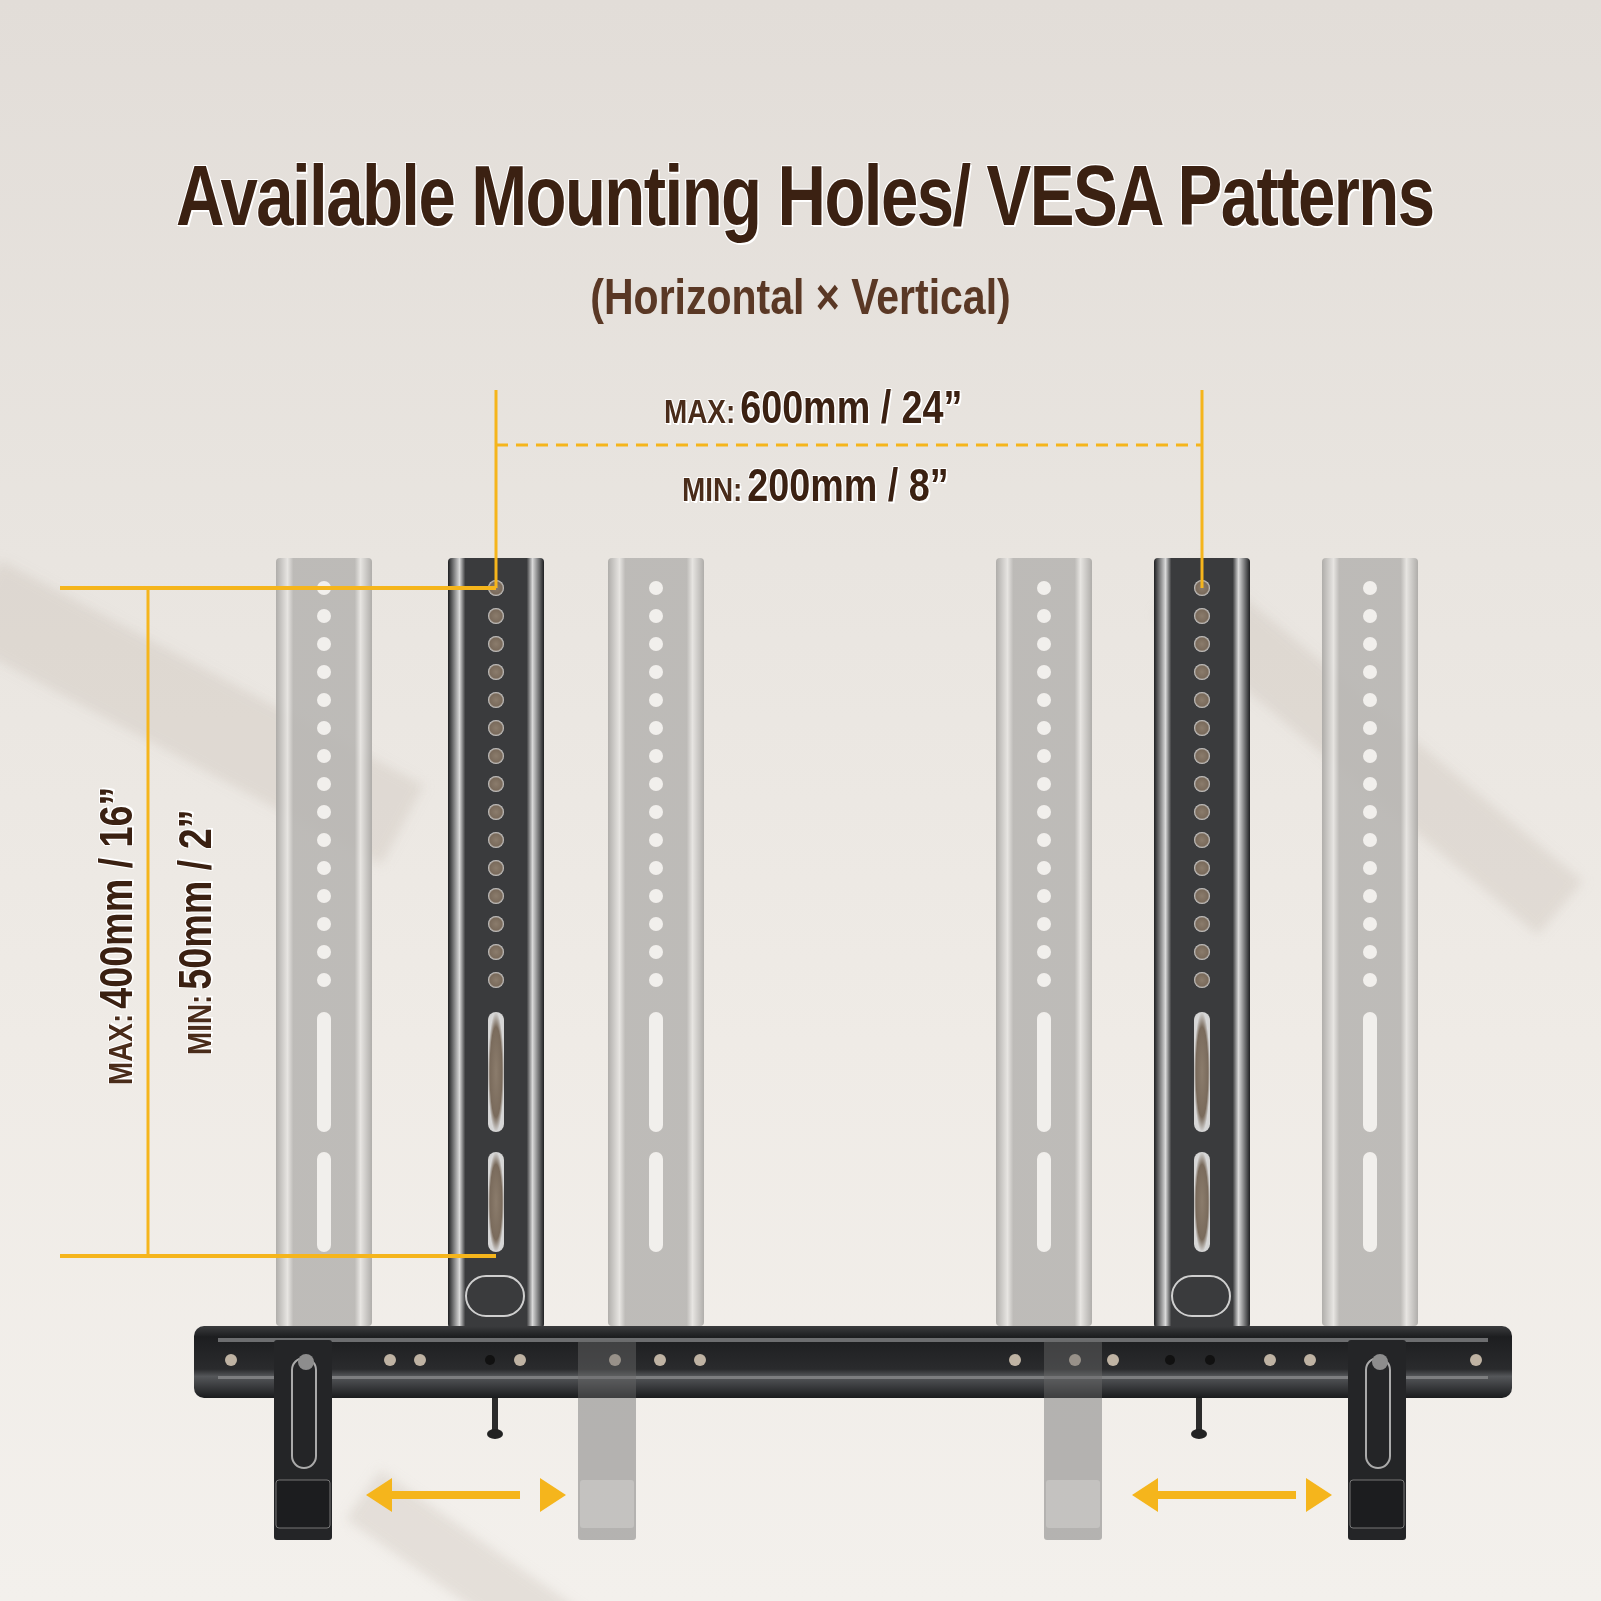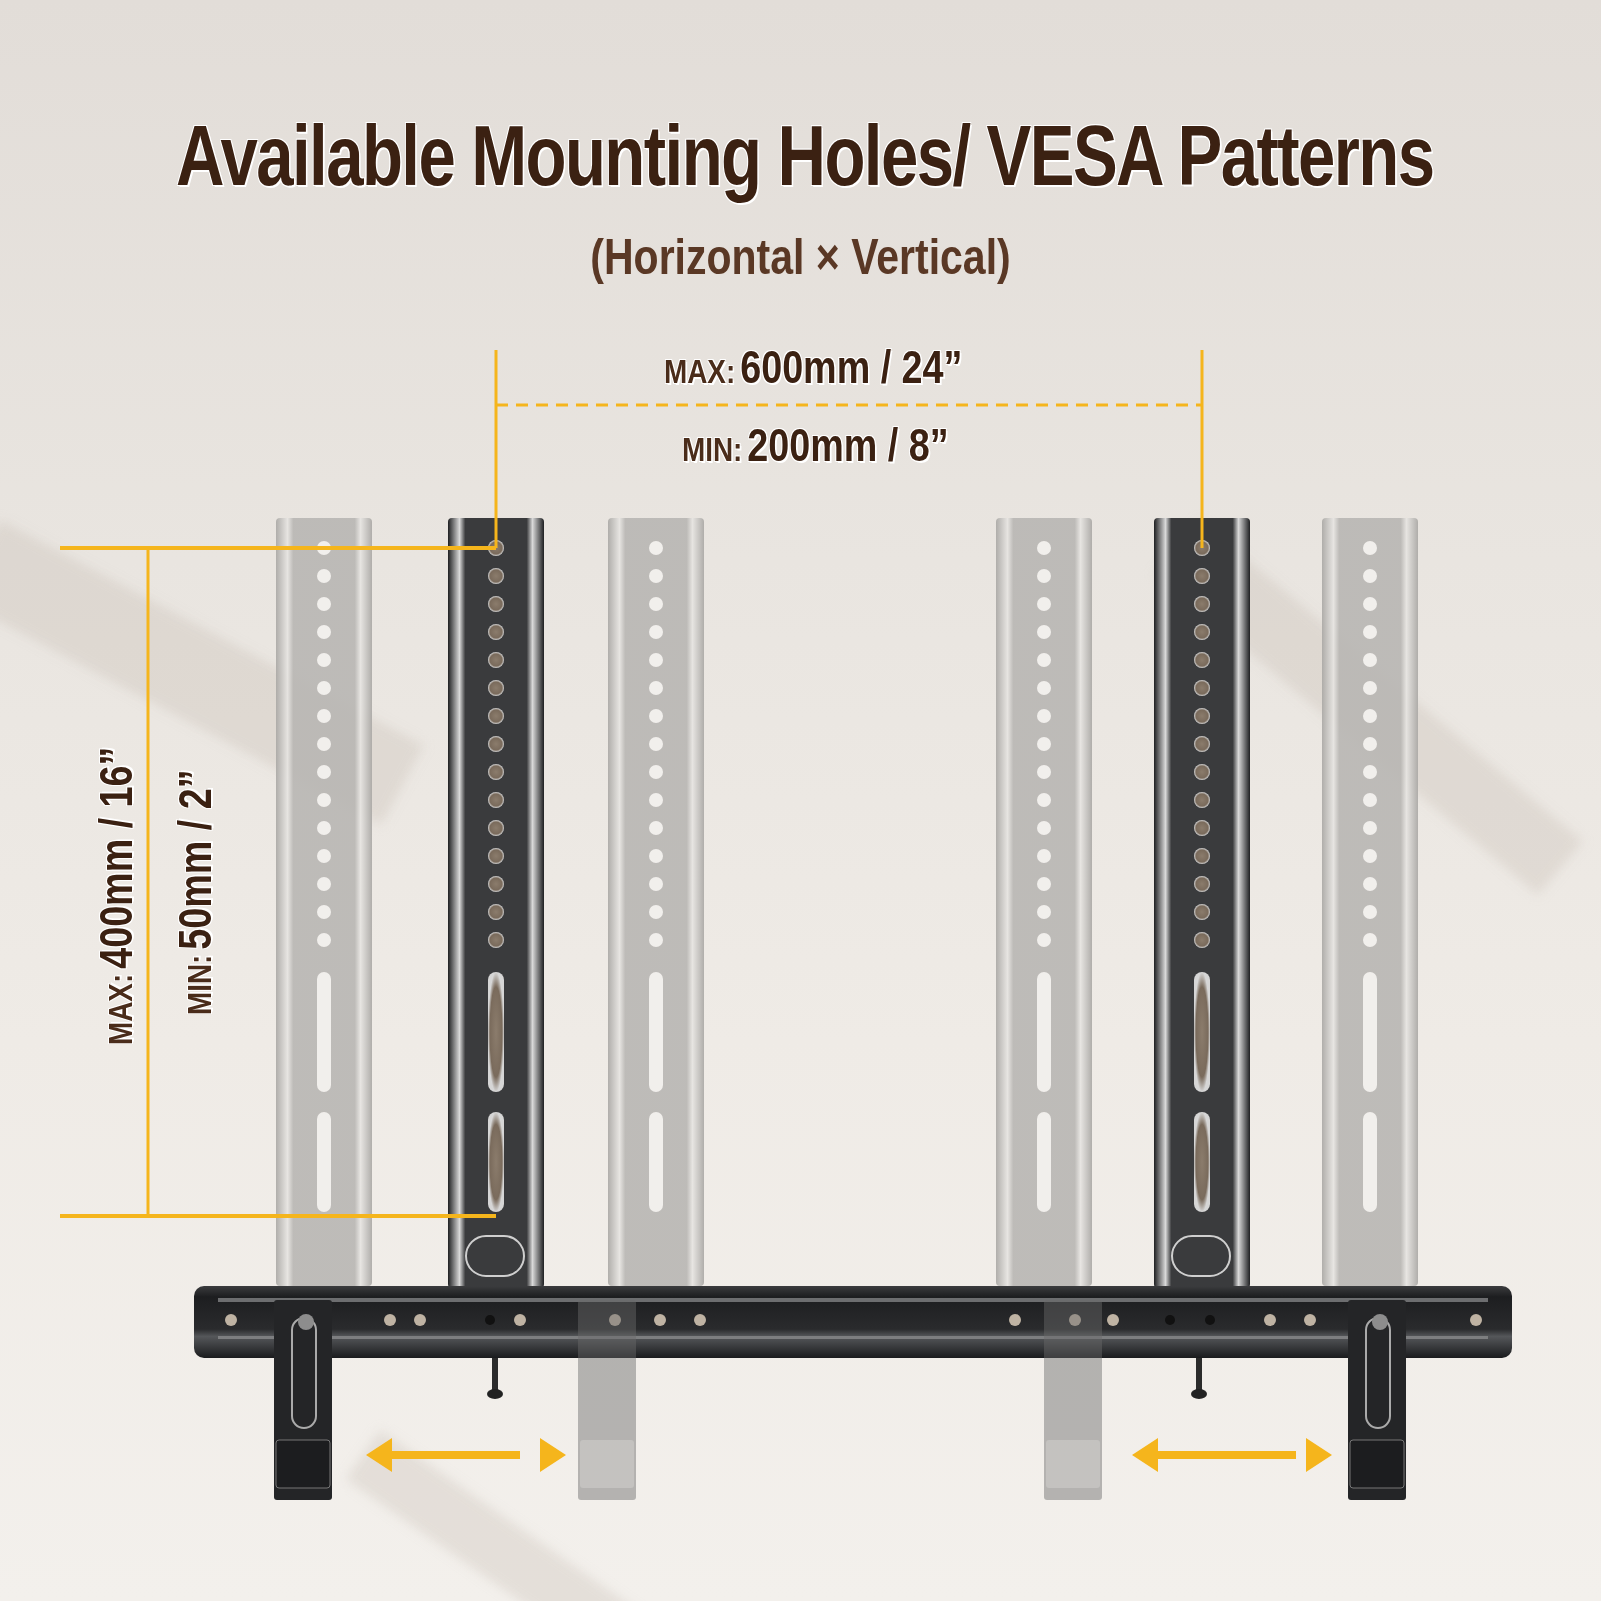--- a/index.html
+++ b/index.html
@@ -1,21 +1,21 @@
 <!DOCTYPE html>
 <html><head>
   <meta charset="utf-8">
   <style>
     html, body { margin: 0; padding: 0; }
     body {
       width: 1601px; height: 1601px; overflow: hidden; position: relative;
       background: linear-gradient(180deg, #e2ddd8 0%, #e9e5e0 35%, #efebe6 65%, #f3f0ec 100%);
       font-family: "Liberation Sans", "DejaVu Sans", sans-serif;
     }
-    .stage { position: absolute; inset: 0; }
+    .stage { position: absolute; inset: 0; margin-top: 40px; }
     .shadow-band {
       position: absolute; background: rgba(190,180,168,0.28); filter: blur(6px);
       transform-origin: left top;
     }
     .title {
       position: absolute; left: 0; top: 106px; width: 1601px; text-align: center;
       font-size: 86px; font-weight: 700; color: #3b2112; letter-spacing: -2px;
       transform: scaleX(0.78); transform-origin: center;
       text-shadow: 2px 2px 0 #ffffff, -1px -1px 0 #ffffff, 1px -1px 0 #fff, -1px 1px 0 #fff;
       white-space: nowrap;

